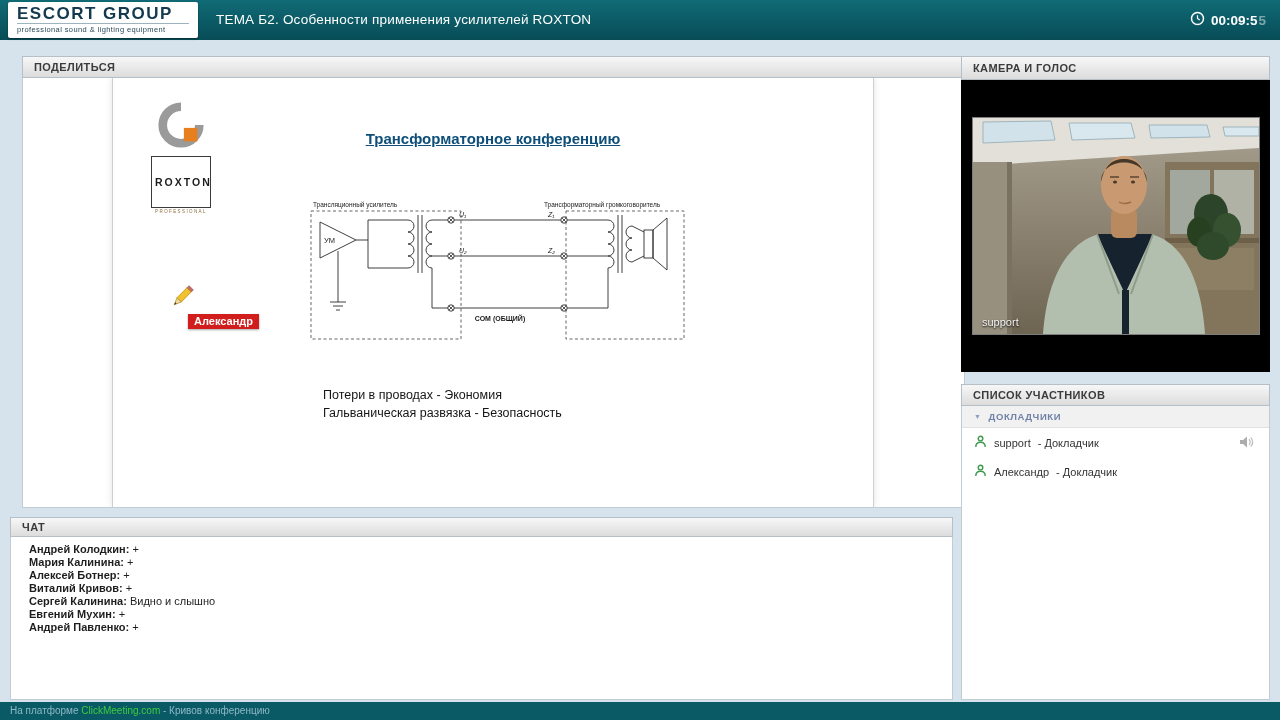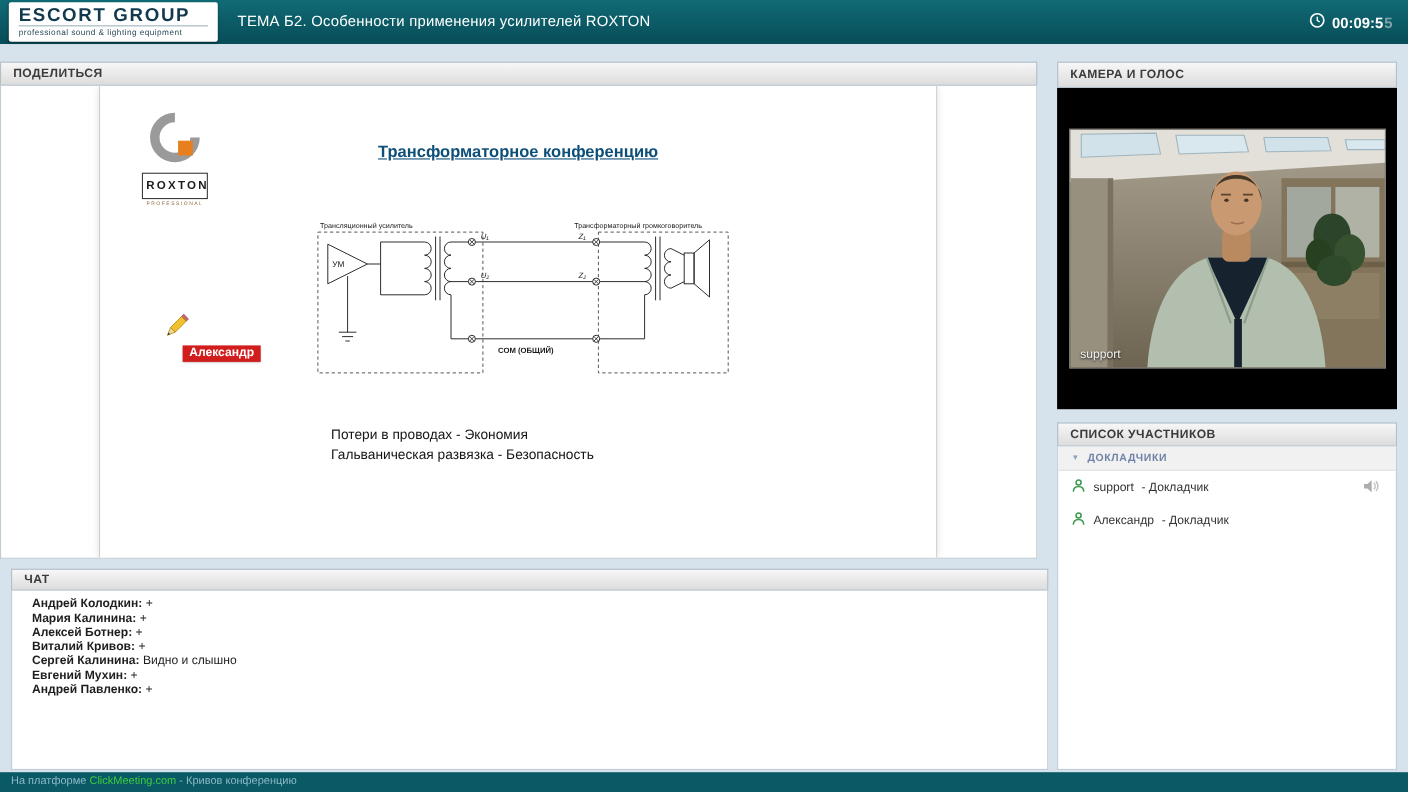--- a/index.html
+++ b/index.html
@@ -17,28 +17,28 @@
   .tb-timer{position:absolute;right:14px;top:11px;display:flex;align-items:center;gap:6px;
     color:#fff;font-size:13.5px;font-weight:bold}
   .tb-timer .dim{opacity:.45;margin-left:1px}
 
   
   .panel-hd{height:22px;background:linear-gradient(#f7f7f7,#dcdcdc);
     border:1px solid #b4bfc8;font-size:11px;font-weight:bold;color:#3b3b3b;
     padding:4px 11px;letter-spacing:.4px}
 
   
-  .share-panel{position:absolute;left:0;top:56px;width:943px;height:452px}
+  .share-panel{position:absolute;left:22px;top:56px;width:943px;height:452px}
   .share-content{position:absolute;top:22px;left:0;right:0;bottom:0;background:#fff;
     border:1px solid #c2ccd4;border-top:none;overflow:hidden}
   .slide{position:absolute;left:89px;top:0;width:762px;height:100%;background:#fff;
     border-left:1px solid #cfcfcf;border-right:1px solid #cfcfcf;box-shadow:0 0 7px rgba(0,0,0,.12)}
   .roxton{position:absolute;left:38px;top:22px;width:60px;text-align:center}
   .roxton-name{border:1px solid #3a3a3a;font-size:10.5px;font-weight:bold;letter-spacing:2px;
-    color:#1c1c1c;padding:5px 3px;margin-top:2px}
+    color:#1c1c1c;padding:19px 3px;margin-top:2px}
   .roxton-prof{font-size:4.5px;letter-spacing:1.4px;color:#8a6a3a;margin-top:1px}
   .slide-title{position:absolute;left:0;right:0;top:52px;text-align:center;font-size:15px;
     font-weight:bold;color:#0d4f79;text-decoration:underline}
   .diagram{position:absolute;left:195px;top:120px}
   .bullets{position:absolute;left:210px;top:308px;font-size:12.5px;color:#151515;line-height:18px}
   .pencil{position:absolute;left:55px;top:205px}
   .ann-label{position:absolute;left:75px;top:236px;background:#d21d1d;color:#fff;font-size:11px;
     font-weight:bold;padding:1px 6px 2px;box-shadow:0 1px 2px rgba(0,0,0,.35)}
 
   

